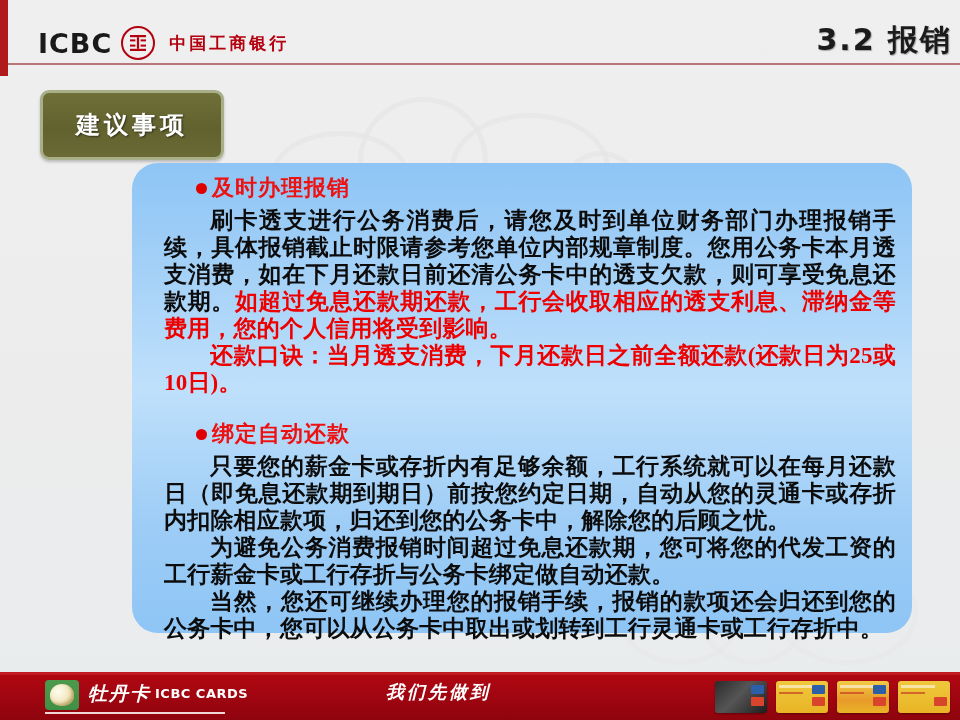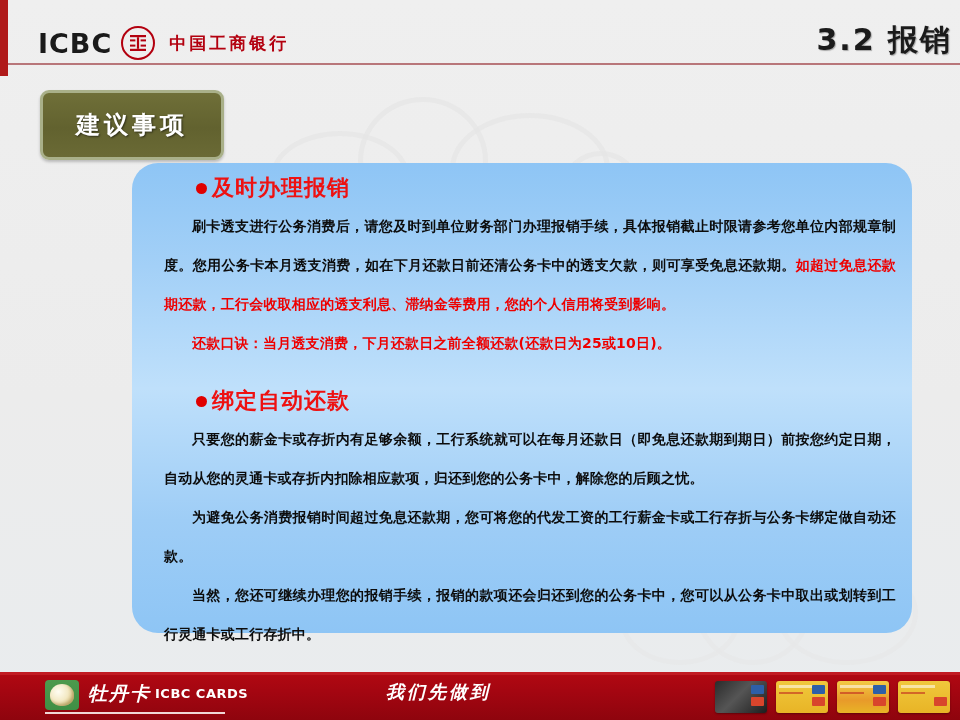--- a/index.html
+++ b/index.html
@@ -132,27 +132,28 @@
     margin-left: 32px;
   }
   .bullet {
     width: 11px; height: 11px;
     border-radius: 50%;
     background: #e00000;
     margin-right: 5px;
     flex: none;
   }
   .para {
-    font-size: 14px;
-    font-weight: bold;
-    line-height: 39px;
+    font-size: 23px;
+    font-weight: bold;
+    line-height: 27px;
     color: #0c0c0c;
     letter-spacing: .2px;
     text-align: justify;
     margin: 0;
+    font-family: Liberation Serif, serif;
   }
   .para.ind { text-indent: 2em; }
   .para.red { color: #ee0000; }
   .hl { color: #ee0000; }
   .gap-sm { height: 5px; }
   .gap-md { height: 24px; }
 
   
   .footer {
     position: absolute;

